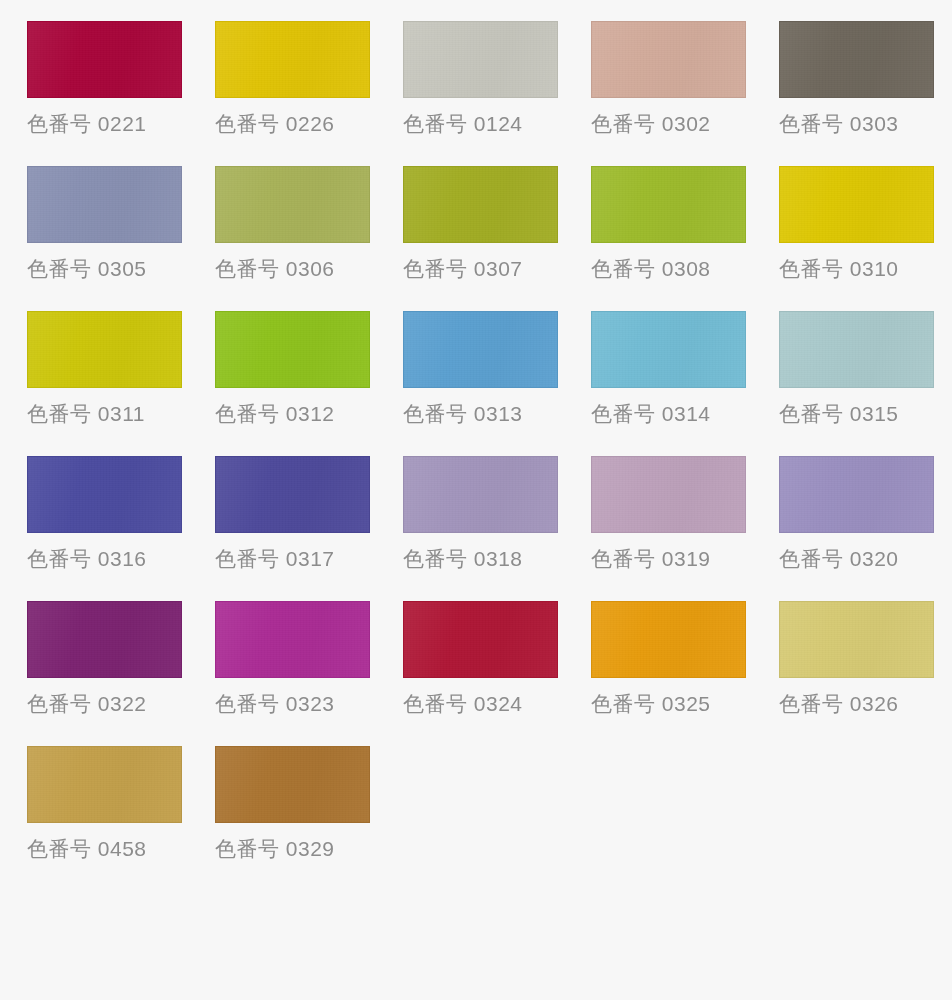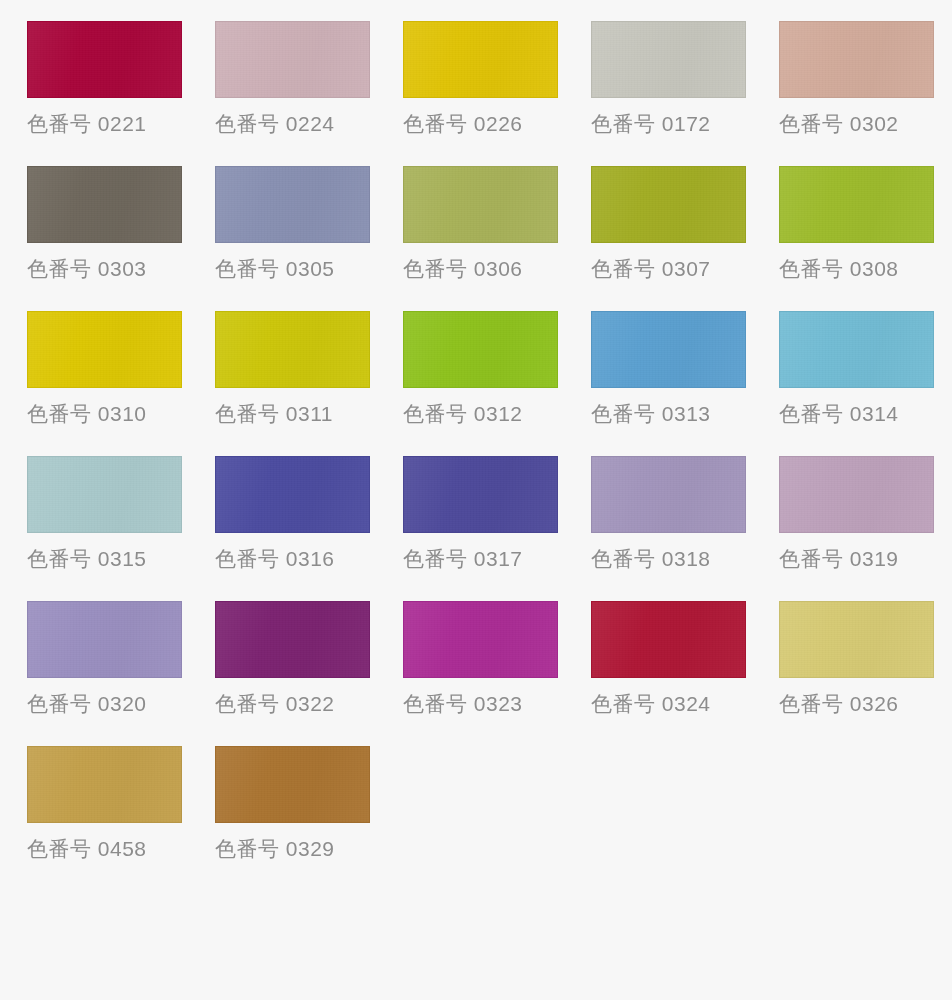--- a/index.html
+++ b/index.html
@@ -54,36 +54,30 @@
 <body style="background: rgb(247, 247, 247);">
 
 <div id="swatch-grid" style="grid-template-columns: repeat(5, 188px);">
     <div class="swatch-card">
       <div class="swatch-chip" style="background: rgb(169, 6, 59);">
         <div class="tex"></div>
       </div>
       <div class="swatch-label">色番号 0221</div>
     </div>
     <div class="swatch-card">
-      <div class="swatch-chip" style="background: rgb(205, 176, 183);">
-        <div class="tex"></div>
-      </div>
-      <div class="swatch-label">色番号 0224</div>
-    </div>
-    <div class="swatch-card">
       <div class="swatch-chip" style="background: rgb(224, 195, 6);">
         <div class="tex"></div>
       </div>
       <div class="swatch-label">色番号 0226</div>
     </div>
     <div class="swatch-card">
       <div class="swatch-chip" style="background: rgb(198, 198, 189);">
         <div class="tex"></div>
       </div>
-      <div class="swatch-label">色番号 0172</div>
+      <div class="swatch-label">色番号 0124</div>
     </div>
     <div class="swatch-card">
       <div class="swatch-chip" style="background: rgb(210, 171, 155);">
         <div class="tex"></div>
       </div>
       <div class="swatch-label">色番号 0302</div>
     </div>
     <div class="swatch-card">
       <div class="swatch-chip" style="background: rgb(110, 103, 92);">
         <div class="tex"></div>
@@ -190,20 +184,26 @@
       <div class="swatch-chip" style="background: rgb(171, 44, 149);">
         <div class="tex"></div>
       </div>
       <div class="swatch-label">色番号 0323</div>
     </div>
     <div class="swatch-card">
       <div class="swatch-chip" style="background: rgb(175, 23, 54);">
         <div class="tex"></div>
       </div>
       <div class="swatch-label">色番号 0324</div>
+    </div>
+    <div class="swatch-card">
+      <div class="swatch-chip" style="background: rgb(231, 156, 13);">
+        <div class="tex"></div>
+      </div>
+      <div class="swatch-label">色番号 0325</div>
     </div>
     <div class="swatch-card">
       <div class="swatch-chip" style="background: rgb(214, 202, 116);">
         <div class="tex"></div>
       </div>
       <div class="swatch-label">色番号 0326</div>
     </div>
     <div class="swatch-card">
       <div class="swatch-chip" style="background: rgb(195, 160, 75);">
         <div class="tex"></div>

